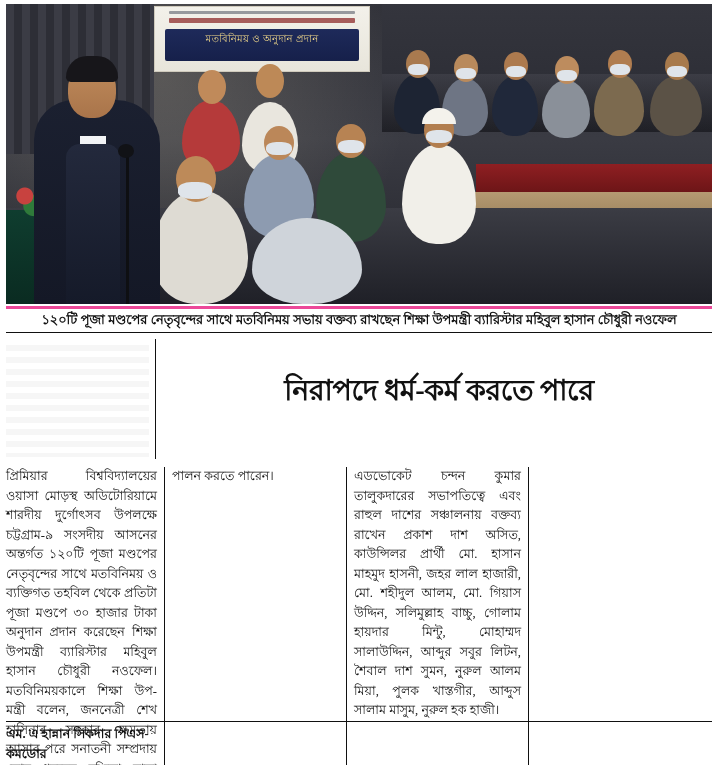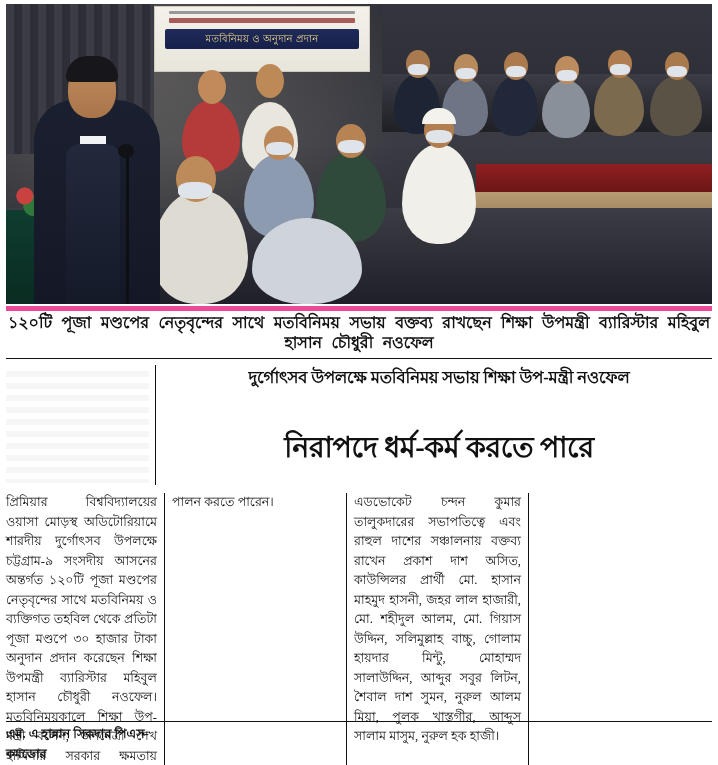--- a/index.html
+++ b/index.html
@@ -44,21 +44,21 @@
     width: 216px; height: 66px;
     background: linear-gradient(to bottom, #f3f1ea, #e8e5db);
     border: 1px solid #cfcabc;
   }
   .screen .s-line {
     height: 5px; margin: 4px 14px 0 14px;
     background: #8d2b2b; opacity: .75; border-radius: 1px;
   }
   .screen .s-line.thin { height: 3px; background: #5a5f6b; opacity: .6; }
   .screen .s-band {
-    margin: 6px 10px 9px 10px; height: 20px;
+    margin: 6px 10px 9px 10px; height: 32px;
     background: linear-gradient(to bottom,#1e2a5a,#16204a);
     border-radius: 2px;
   }
   .screen .s-band .s-txt {
     color: #f2d98b; font-size: 10px; text-align: center; line-height: 20px;
     letter-spacing: .3px;
   }
   
   .wall-dark {
     position: absolute; left: 376px; top: 0; width: 330px; height: 128px;
@@ -129,26 +129,26 @@
     position: absolute; left: 2px; top: 176px; width: 56px; height: 40px;
     background: radial-gradient(circle at 30% 40%, #c8423f 0 8px, rgba(0,0,0,0) 9px),
                 radial-gradient(circle at 62% 30%, #e8e45f 0 7px, rgba(0,0,0,0) 8px),
                 radial-gradient(circle at 46% 64%, #2f7a3a 0 10px, rgba(0,0,0,0) 11px),
                 radial-gradient(circle at 80% 60%, #bf3a37 0 7px, rgba(0,0,0,0) 8px);
   }
 
   
   .caption {
     width: 706px;
-    border-top: 5px solid #ec4899;
+    border-top: 3px solid #ec4899;
     border-bottom: 1px solid #111;
     padding: 3px 0 4px 0;
     margin-top: 2px;
-    font-family: Liberation Mono, monospace;
-    font-size: 16px;
+    font-family: Liberation Sans, sans-serif;
+    font-size: 13px;
     font-weight: 700;
     line-height: 1.25;
     text-align: center;
     letter-spacing: -0.1px;
   }
 
   
   .head-row {
     display: flex;
     gap: 8px;
@@ -309,21 +309,20 @@
     <div class="mic-head"></div>
   </div>
 
   <div class="caption">১২০টি পূজা মণ্ডপের নেতৃবৃন্দের সাথে মতবিনিময় সভায় বক্তব্য রাখছেন শিক্ষা উপমন্ত্রী ব্যারিস্টার মহিবুল হাসান চৌধুরী নওফেল</div>
 
   <div class="head-row">
     <div class="left-rail">
       <div class="rail-fill"></div>
     </div>
     <div class="headline-col">
-      <div class="kicker">দুর্গোৎসব উপলক্ষে মতবিনিময় সভায় শিক্ষা উপ-মন্ত্রী নওফেল</div>
       <h1 class="headline">
         <br>
         <span>নিরাপদে ধর্ম-কর্ম করতে পারে</span>
       </h1>
     </div>
   </div>
 
   <div class="cols">
     <div class="col c1">
       <p>প্রিমিয়ার বিশ্ববিদ্যালয়ের ওয়াসা মোড়স্থ অডিটোরিয়ামে শারদীয় দুর্গোৎসব উপলক্ষে চট্টগ্রাম-৯ সংসদীয় আসনের অন্তর্গত ১২০টি পূজা মণ্ডপের নেতৃবৃন্দের সাথে মতবিনিময় ও ব্যক্তিগত তহবিল থেকে প্রতিটা পূজা মণ্ডপে ৩০ হাজার টাকা অনুদান প্রদান করেছেন শিক্ষা উপমন্ত্রী ব্যারিস্টার মহিবুল হাসান চৌধুরী নওফেল। মতবিনিময়কালে শিক্ষা উপ-মন্ত্রী বলেন, জননেত্রী শেখ হাসিনার সরকার ক্ষমতায় আসার পরে সনাতনী সম্প্রদায় কোন ধরনের দুশ্চিন্তা ছাড়া নিরাপদে যথাযথ ধর্মীয় রীতিনীতি অনুসরণ করে শারদীয় দুর্গোৎসব পালন করছে। বর্তমান সরকার ক্ষমতায় থাকলে সকল ধর্মাবলম্বীরা নিরাপদে তাদের ধর্মীয় অনুষ্ঠান</p>

